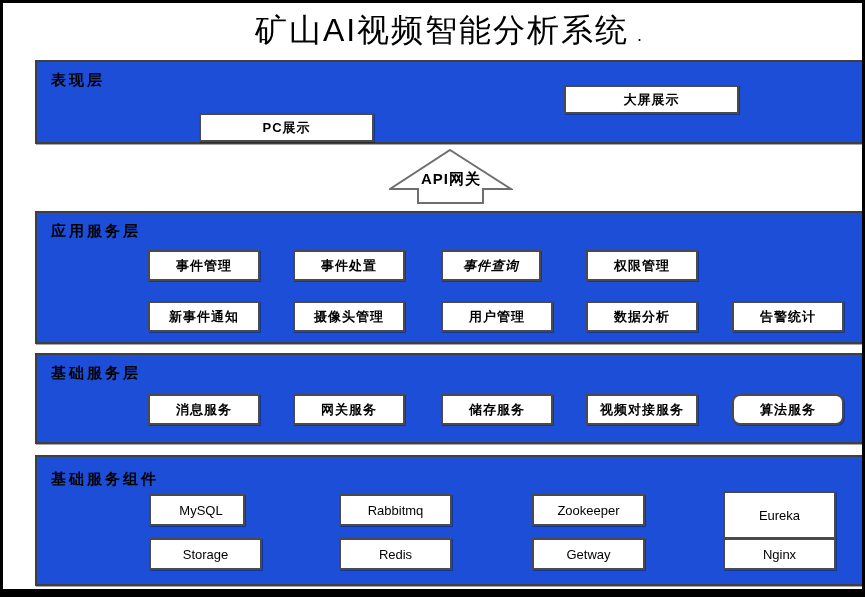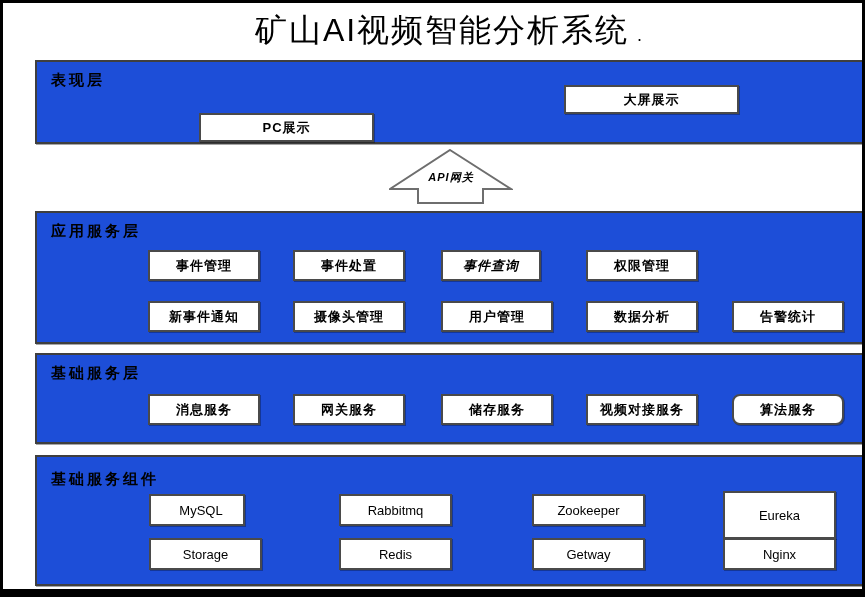--- a/index.html
+++ b/index.html
@@ -25,21 +25,21 @@
     position:absolute;border:2px solid #4a4a4a;background:#fff;box-sizing:border-box;
     text-align:center;font-size:13px;font-weight:bold;letter-spacing:1px;
     display:flex;align-items:center;justify-content:center;
     box-shadow:1px 1px 0 rgba(0,0,0,0.3);
   }
   .node.en{font-weight:normal;letter-spacing:0;}
   .arrow{position:absolute;left:386px;top:146px;width:124px;height:56px;}
   .arrow svg{position:absolute;left:0;top:0;}
   .arrow-label{
     position:absolute;left:0;top:21px;width:100%;text-align:center;
-    font-size:11px;font-weight:bold;letter-spacing:1px;font-style:italic;
+    font-size:15px;font-weight:bold;letter-spacing:1px;
   }
 </style>
 </head>
 <body>
 
 <div class="page">
 
   <div class="title-row">
     <span>矿山AI视频智能分析系统</span><span class="title-dot">.</span>
   </div>

